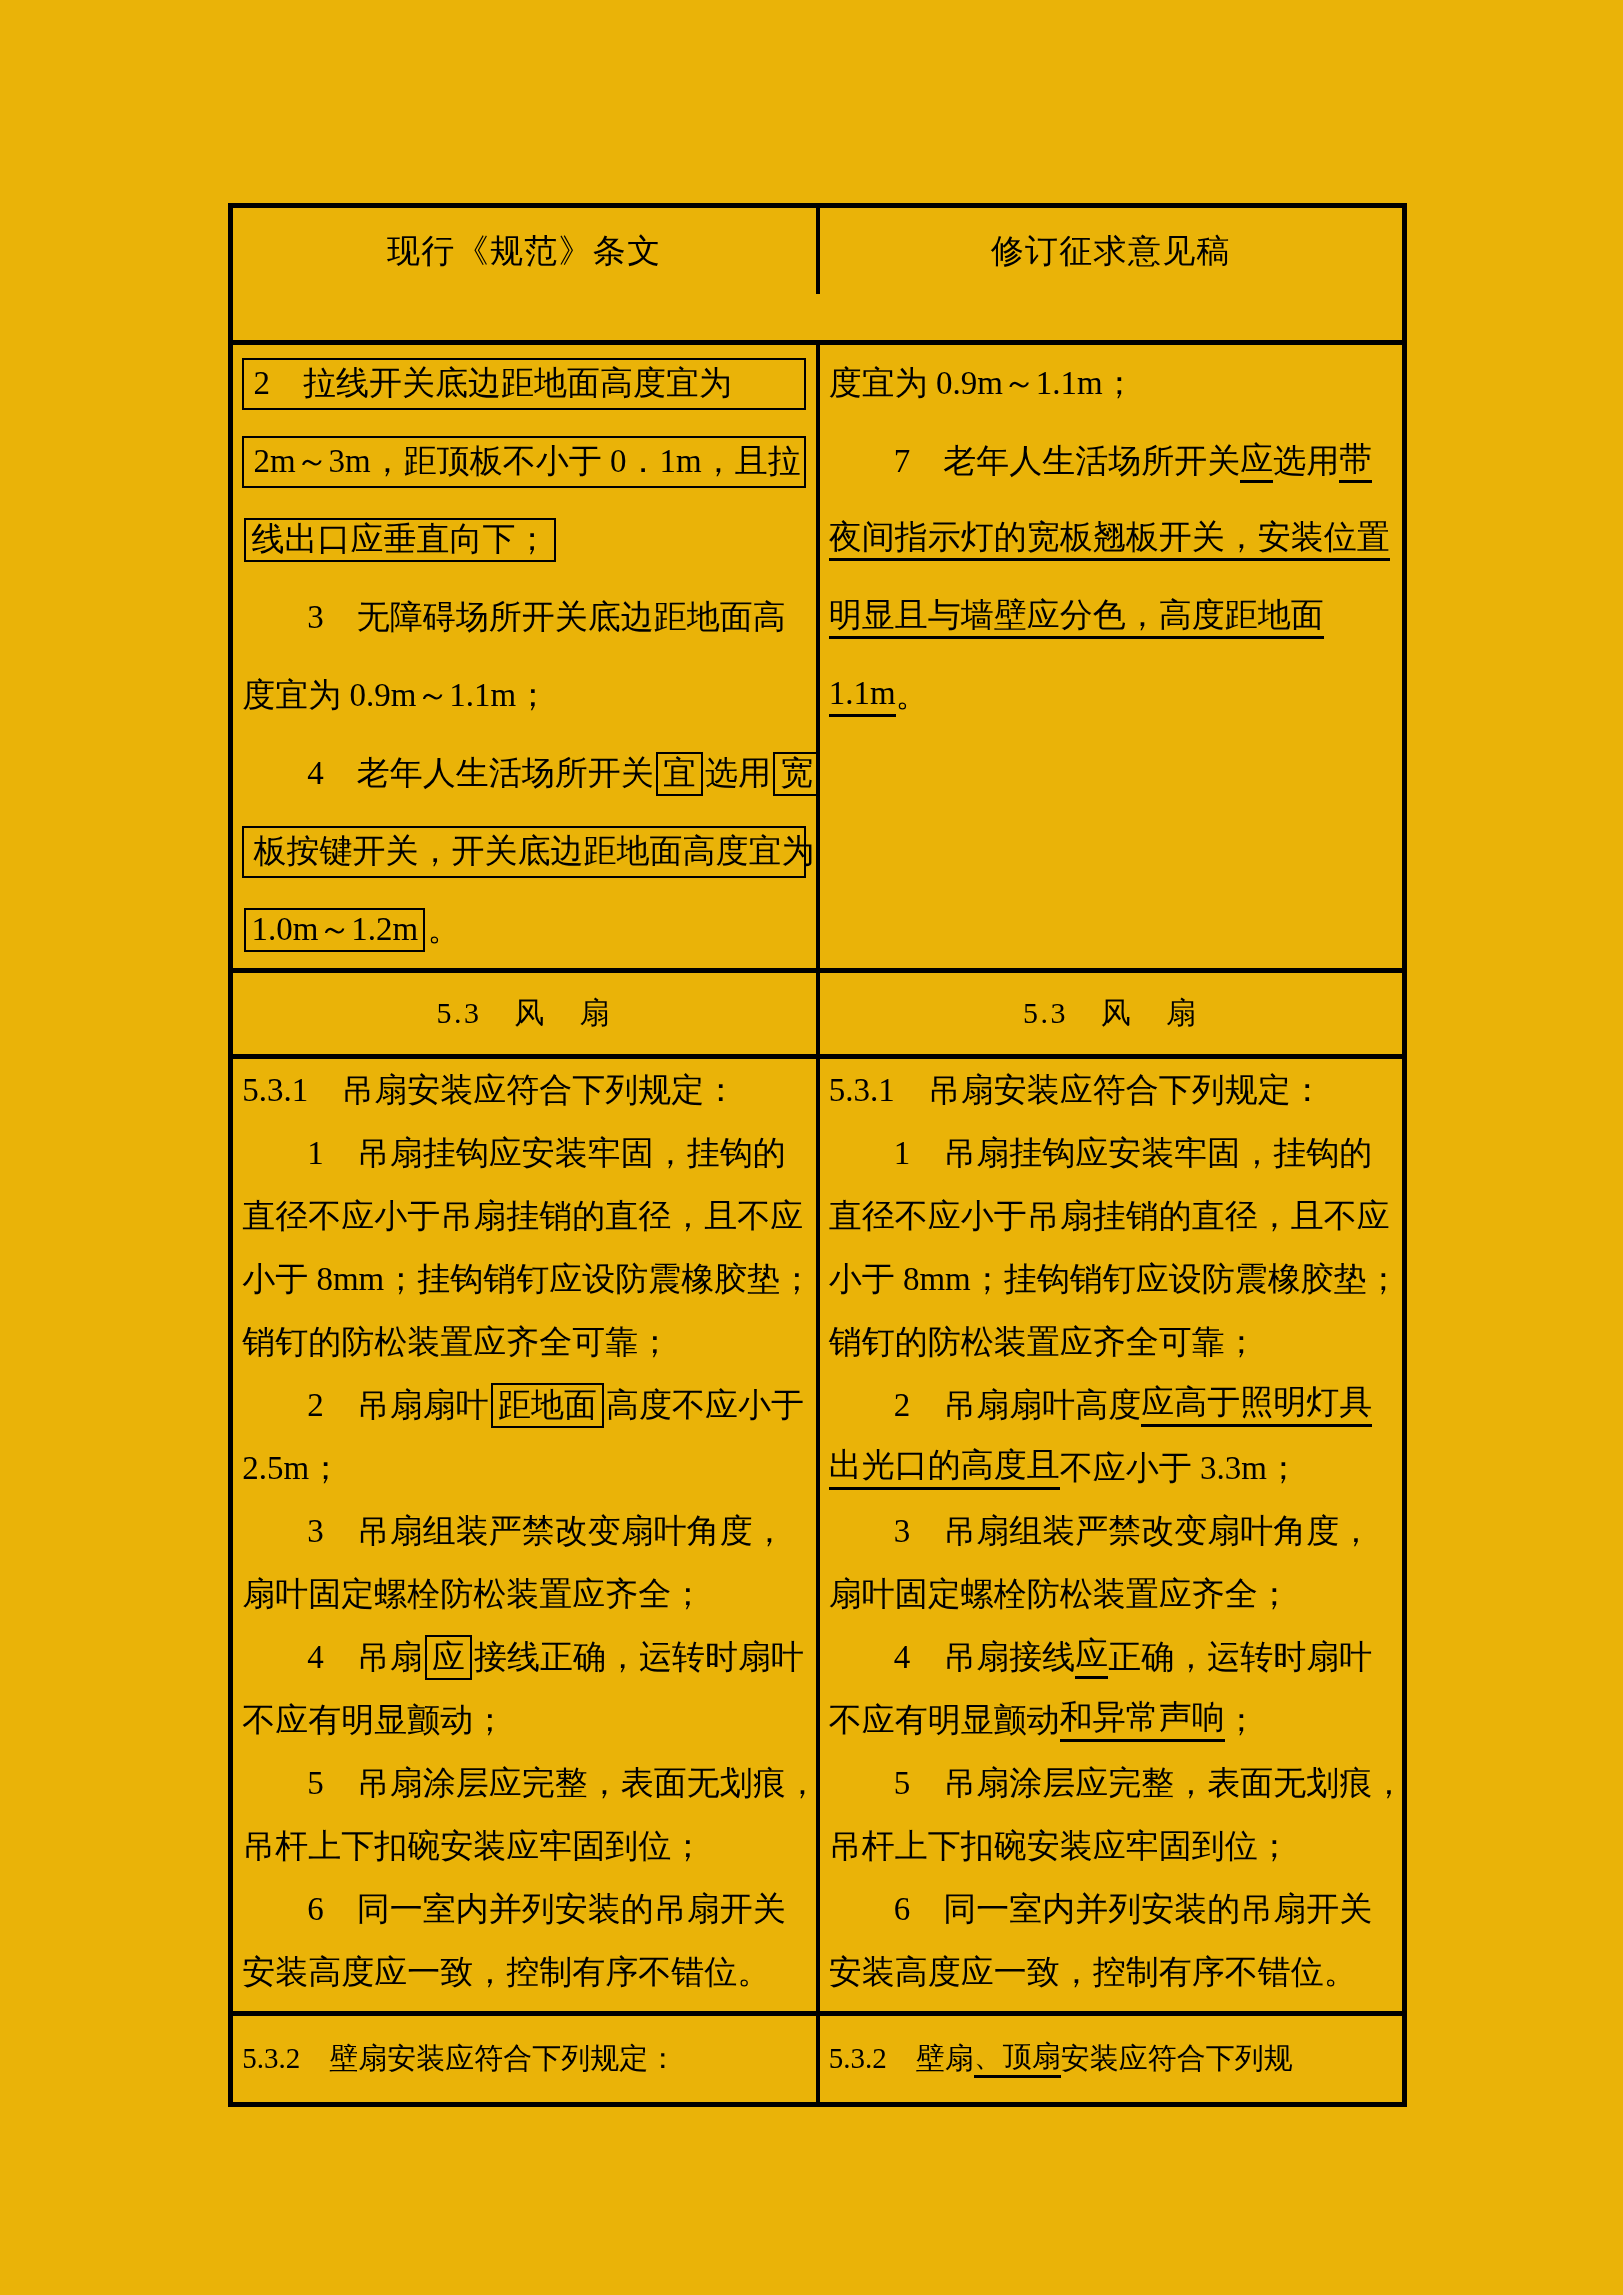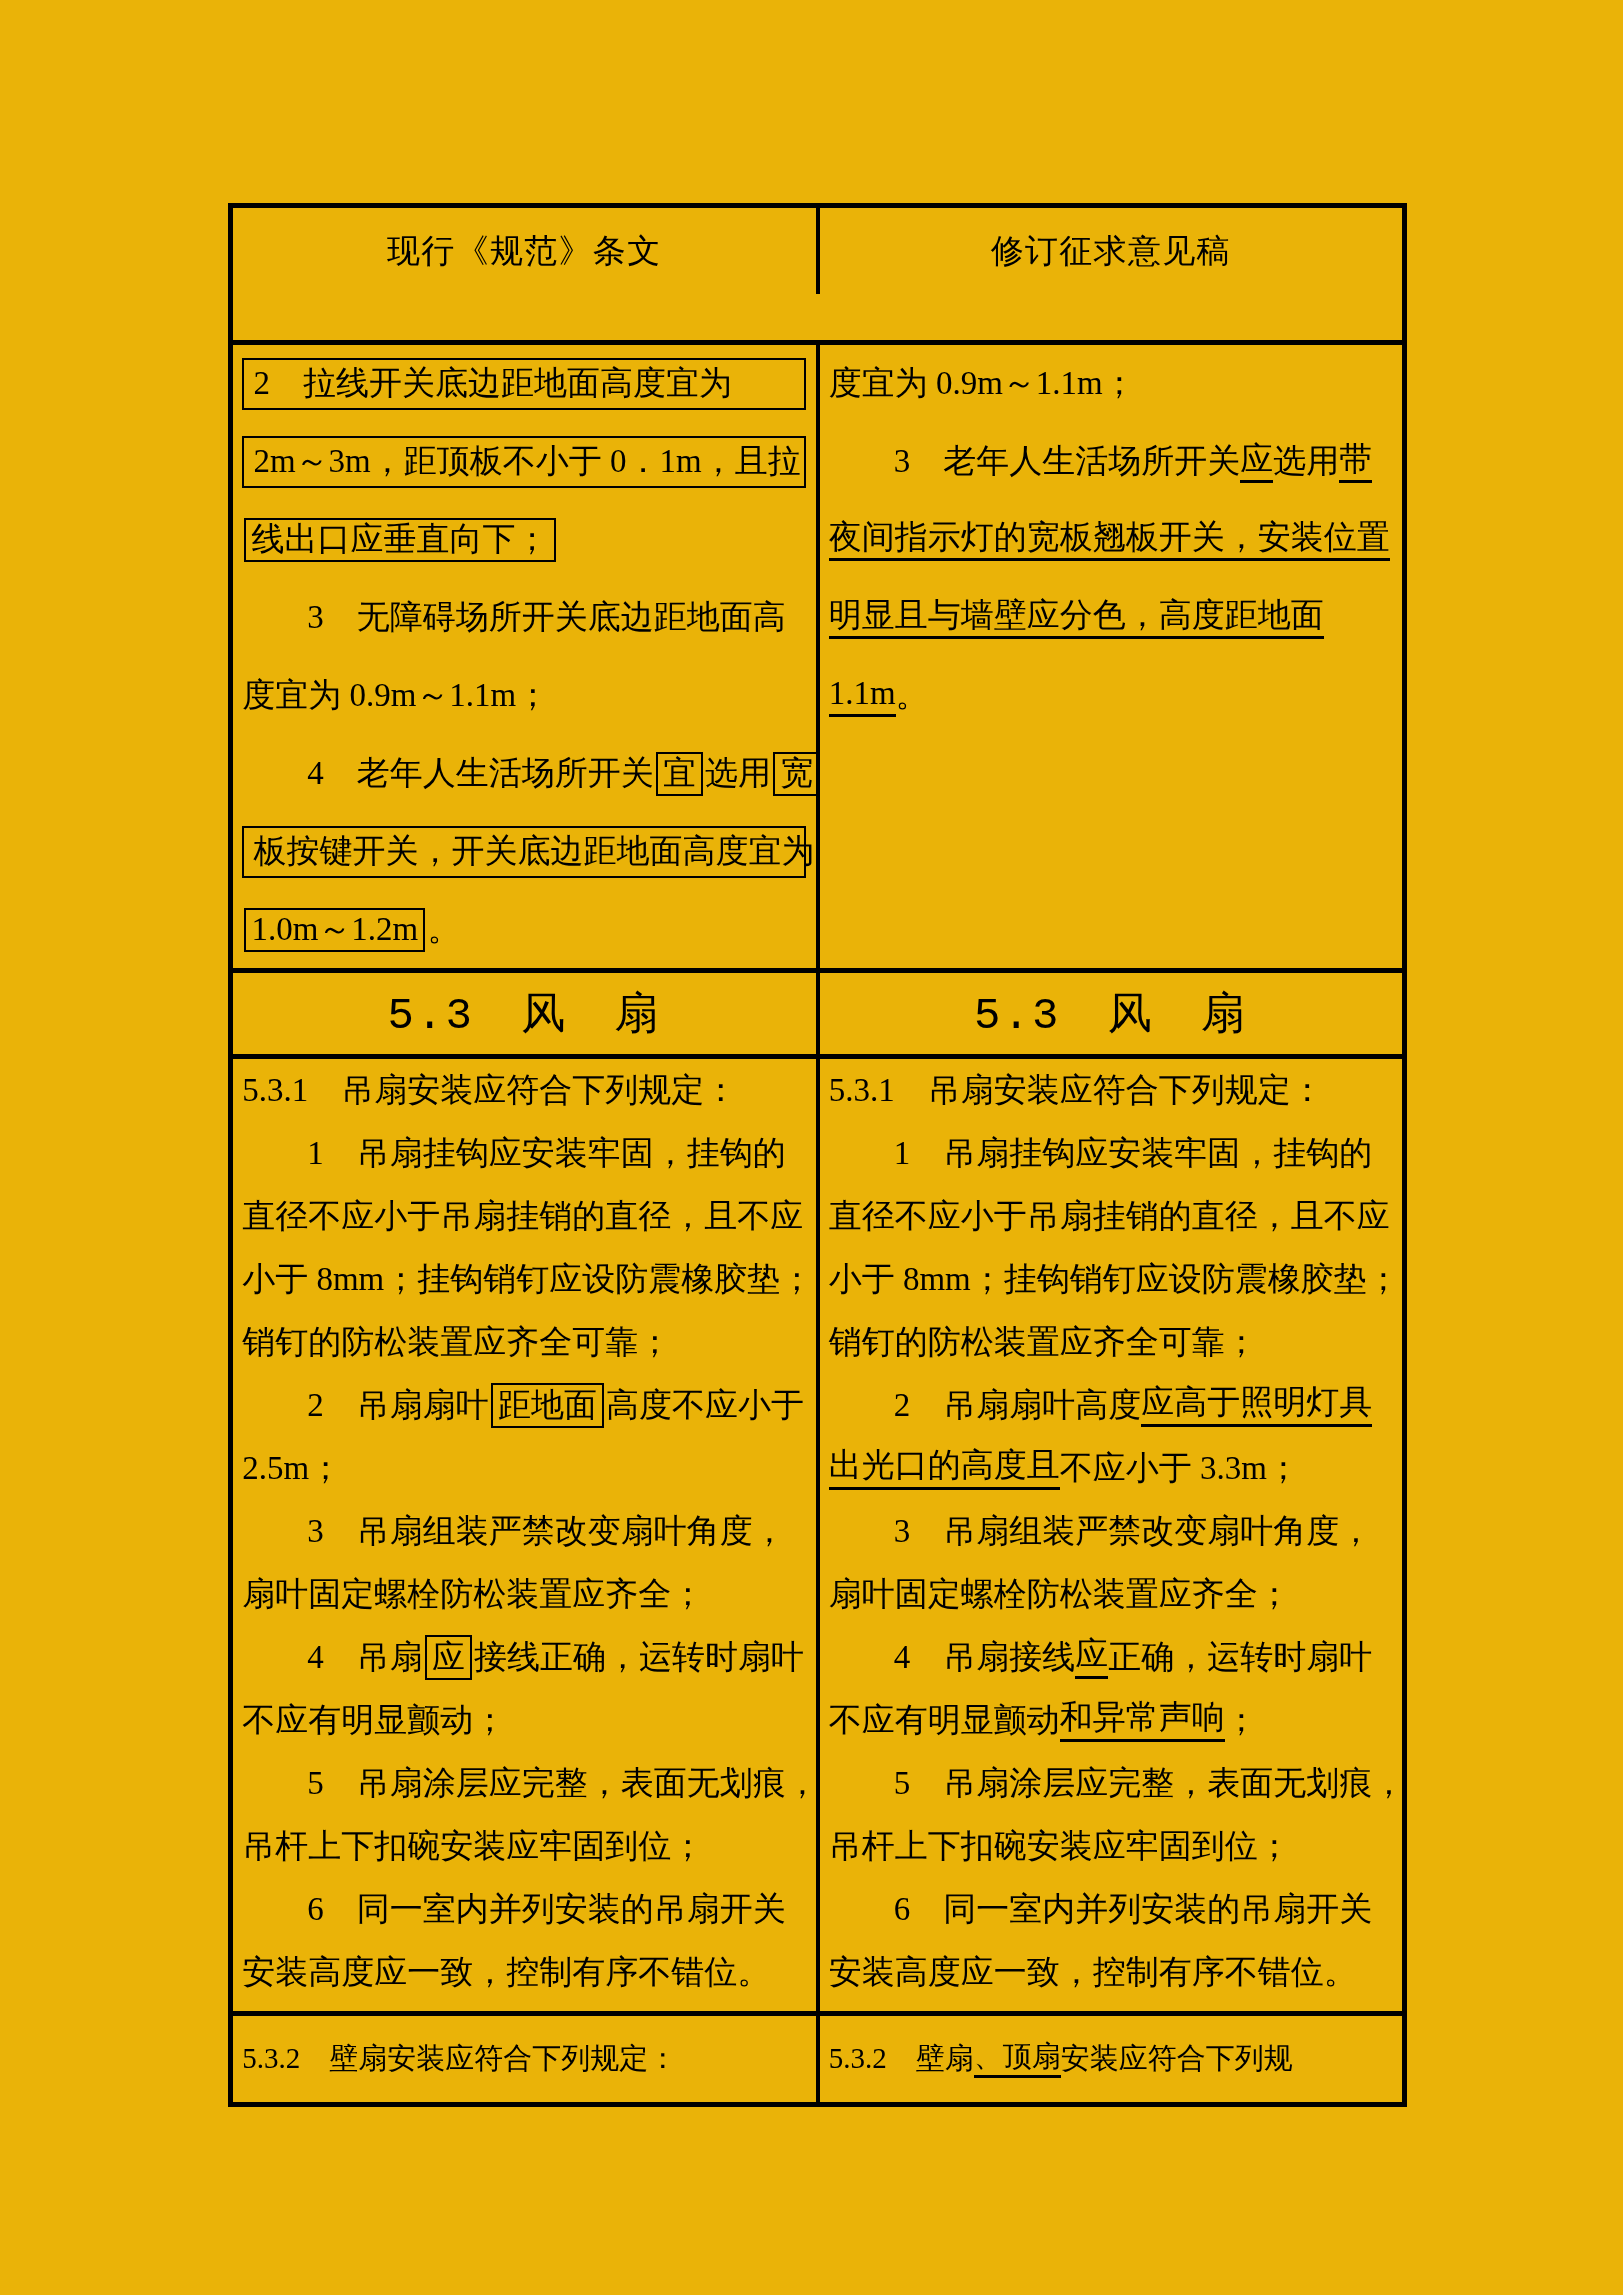--- a/index.html
+++ b/index.html
@@ -11,21 +11,21 @@
   .cell{flex:1 1 0;box-sizing:border-box;padding:0 9.2px;overflow:hidden;}
   .cell.left{border-right:4.6px solid #000;}
   .r-head{height:86px;}
   .r-switch{height:623px;margin-top:46px;}
   .r-sec{height:81px;}
   .r-531{height:952px;}
   .r-532{height:86px;}
   .r-head .cell,.r-sec .cell,.r-532 .cell{display:flex;align-items:center;justify-content:flex-start;}
   .r-head .cell,.r-sec .cell{justify-content:center;}
   .hd{font-size:33px;letter-spacing:1.3px;}
-  .sec{font-size:44px;letter-spacing:2.6px;font-family:Liberation Mono, monospace;}
+  .sec{font-size:30px;letter-spacing:2.6px;}
   .ln{display:flex;align-items:center;font-size:33px;line-height:1.15;}
   .r-switch .ln{height:78px;}
   .r-531 .ln{height:63px;}
   .r-532 .ln{height:auto;font-size:29px;justify-content:center;}
   .ind{padding-left:65px;}
   .pl{white-space:nowrap;}
   .bx{border:2.6px solid #000;padding:1.3px 5.2px;margin:0 2px;white-space:nowrap;}
   .ul{border-bottom:3.3px solid #000;padding-bottom:2px;white-space:nowrap;}
   .boxfull{display:flex;align-items:center;border:2.6px solid #000;width:100%;box-sizing:border-box;
            padding:4.6px 9.2px;white-space:nowrap;}
@@ -80,21 +80,21 @@
           <div class="ln">
             <span class="bx">1.0m～1.2m</span>
             <span class="pl">。</span>
           </div>
         </div>
       <div class="cell">
           <div class="ln">
             <span class="pl">度宜为 0.9m～1.1m；</span>
           </div>
           <div class="ln ind">
-            <span class="pl">3　老年人生活场所开关</span>
+            <span class="pl">7　老年人生活场所开关</span>
             <span class="ul">应</span>
             <span class="pl">选用</span>
             <span class="ul">带</span>
           </div>
           <div class="ln">
             <span class="ul">夜间指示灯的宽板翘板开关，安装位置</span>
           </div>
           <div class="ln">
             <span class="ul">明显且与墙壁应分色，高度距地面</span>
           </div>

